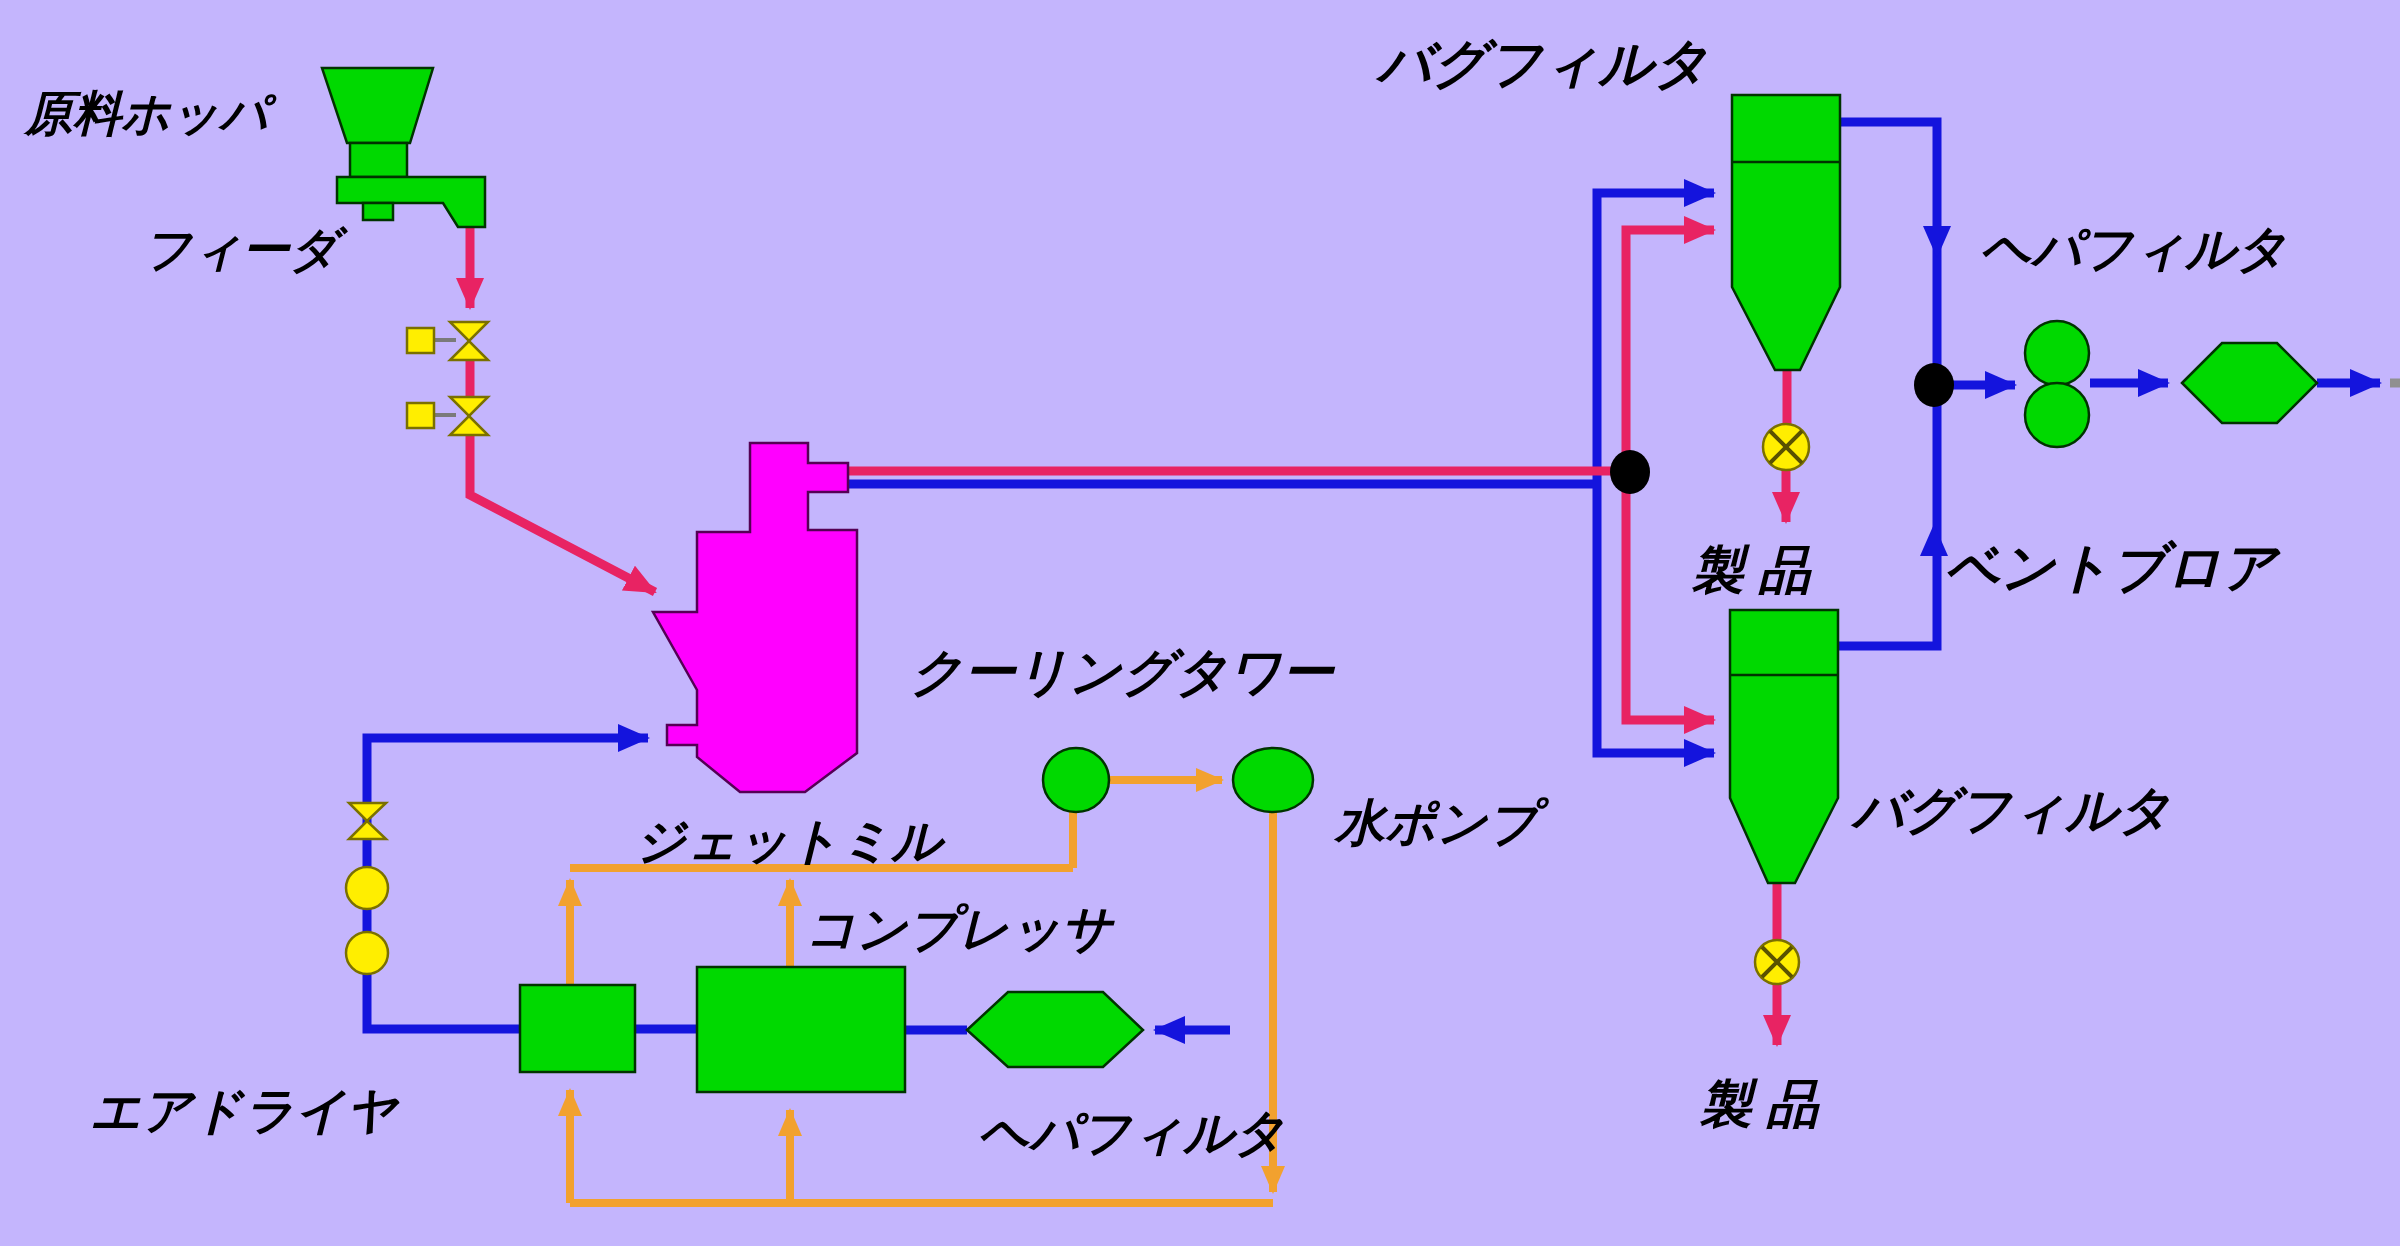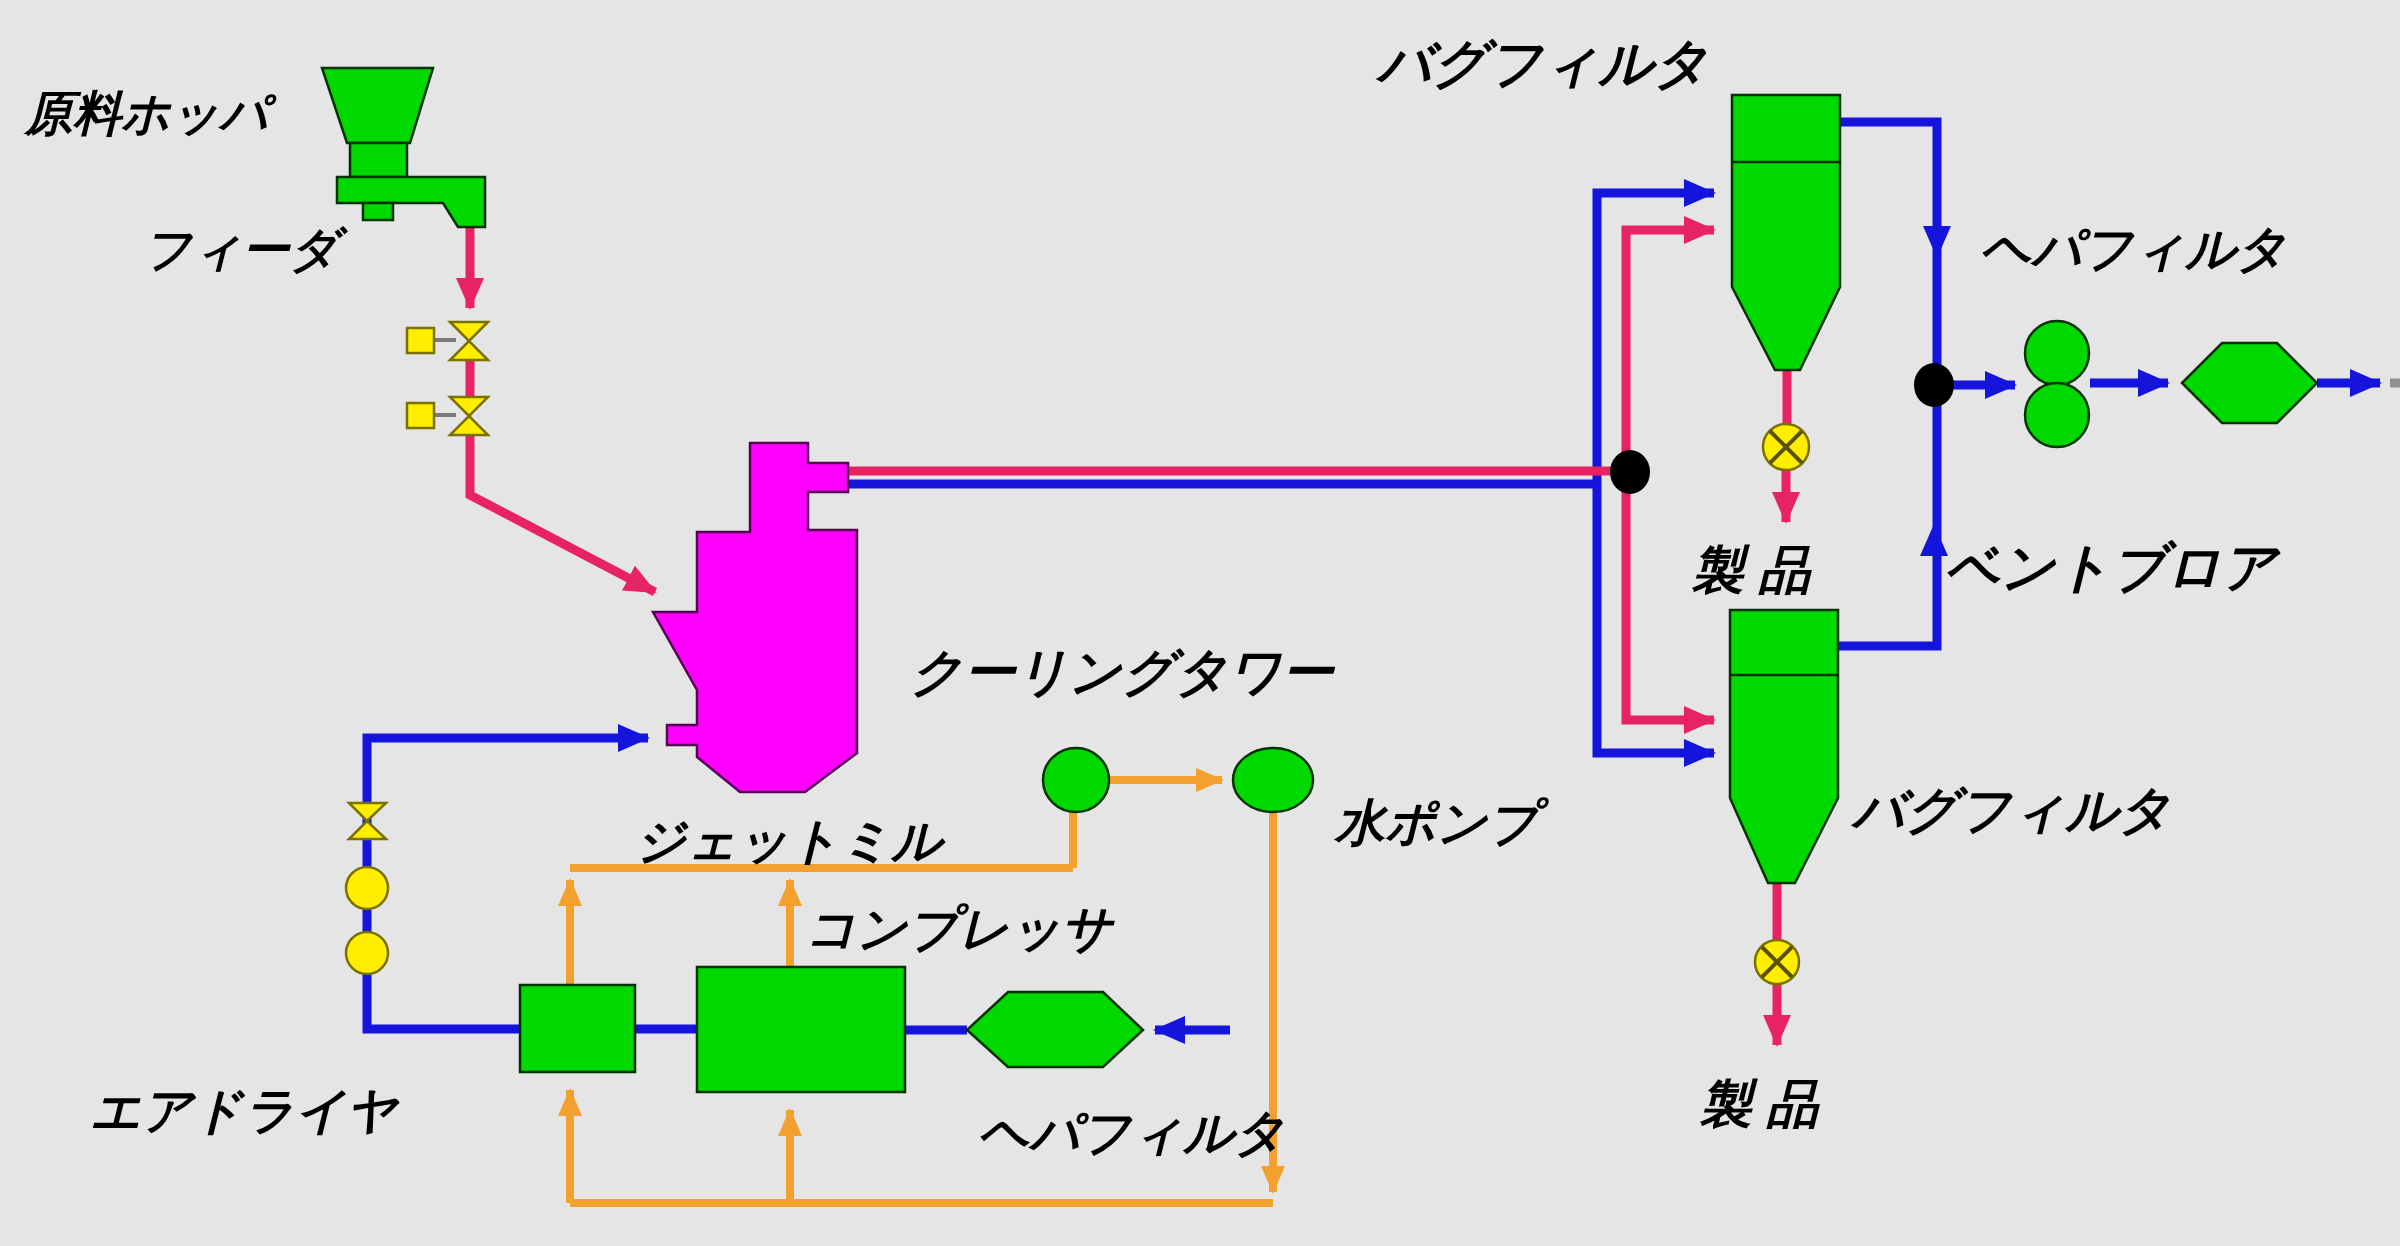--- a/index.html
+++ b/index.html
@@ -1,16 +1,16 @@
 <!DOCTYPE html>
 <html><head>
 <meta charset="utf-8">
 <style>
   html,body{margin:0;padding:0;background:#ffffff;}
-  .stage{position:relative;width:2400px;height:1246px;background:#e5e5e5;overflow:hidden;
+  .stage{position:relative;width:2400px;height:1246px;background:#c4b5fd;overflow:hidden;
          font-family:"Liberation Sans","DejaVu Sans",sans-serif;}
   svg{display:block}
   text.lbl{fill:#000;font-weight:bold;font-style:italic;
            font-family:"Liberation Sans","DejaVu Sans",sans-serif;}
   .eq{stroke:#003300;stroke-width:2.5px;fill:var(--equipment-green);}
   .mill{stroke:#550055;stroke-width:2.5px;fill:var(--mill-magenta);}
   .pipe-b{stroke:var(--air-blue);stroke-width:9;fill:none;}
   .pipe-p{stroke:var(--product-pink);stroke-width:9;fill:none;}
   .pipe-o{stroke:var(--water-orange);stroke-width:8;fill:none;}
   .vy{fill:var(--valve-yellow);stroke:#7a7000;stroke-width:2.5;}

